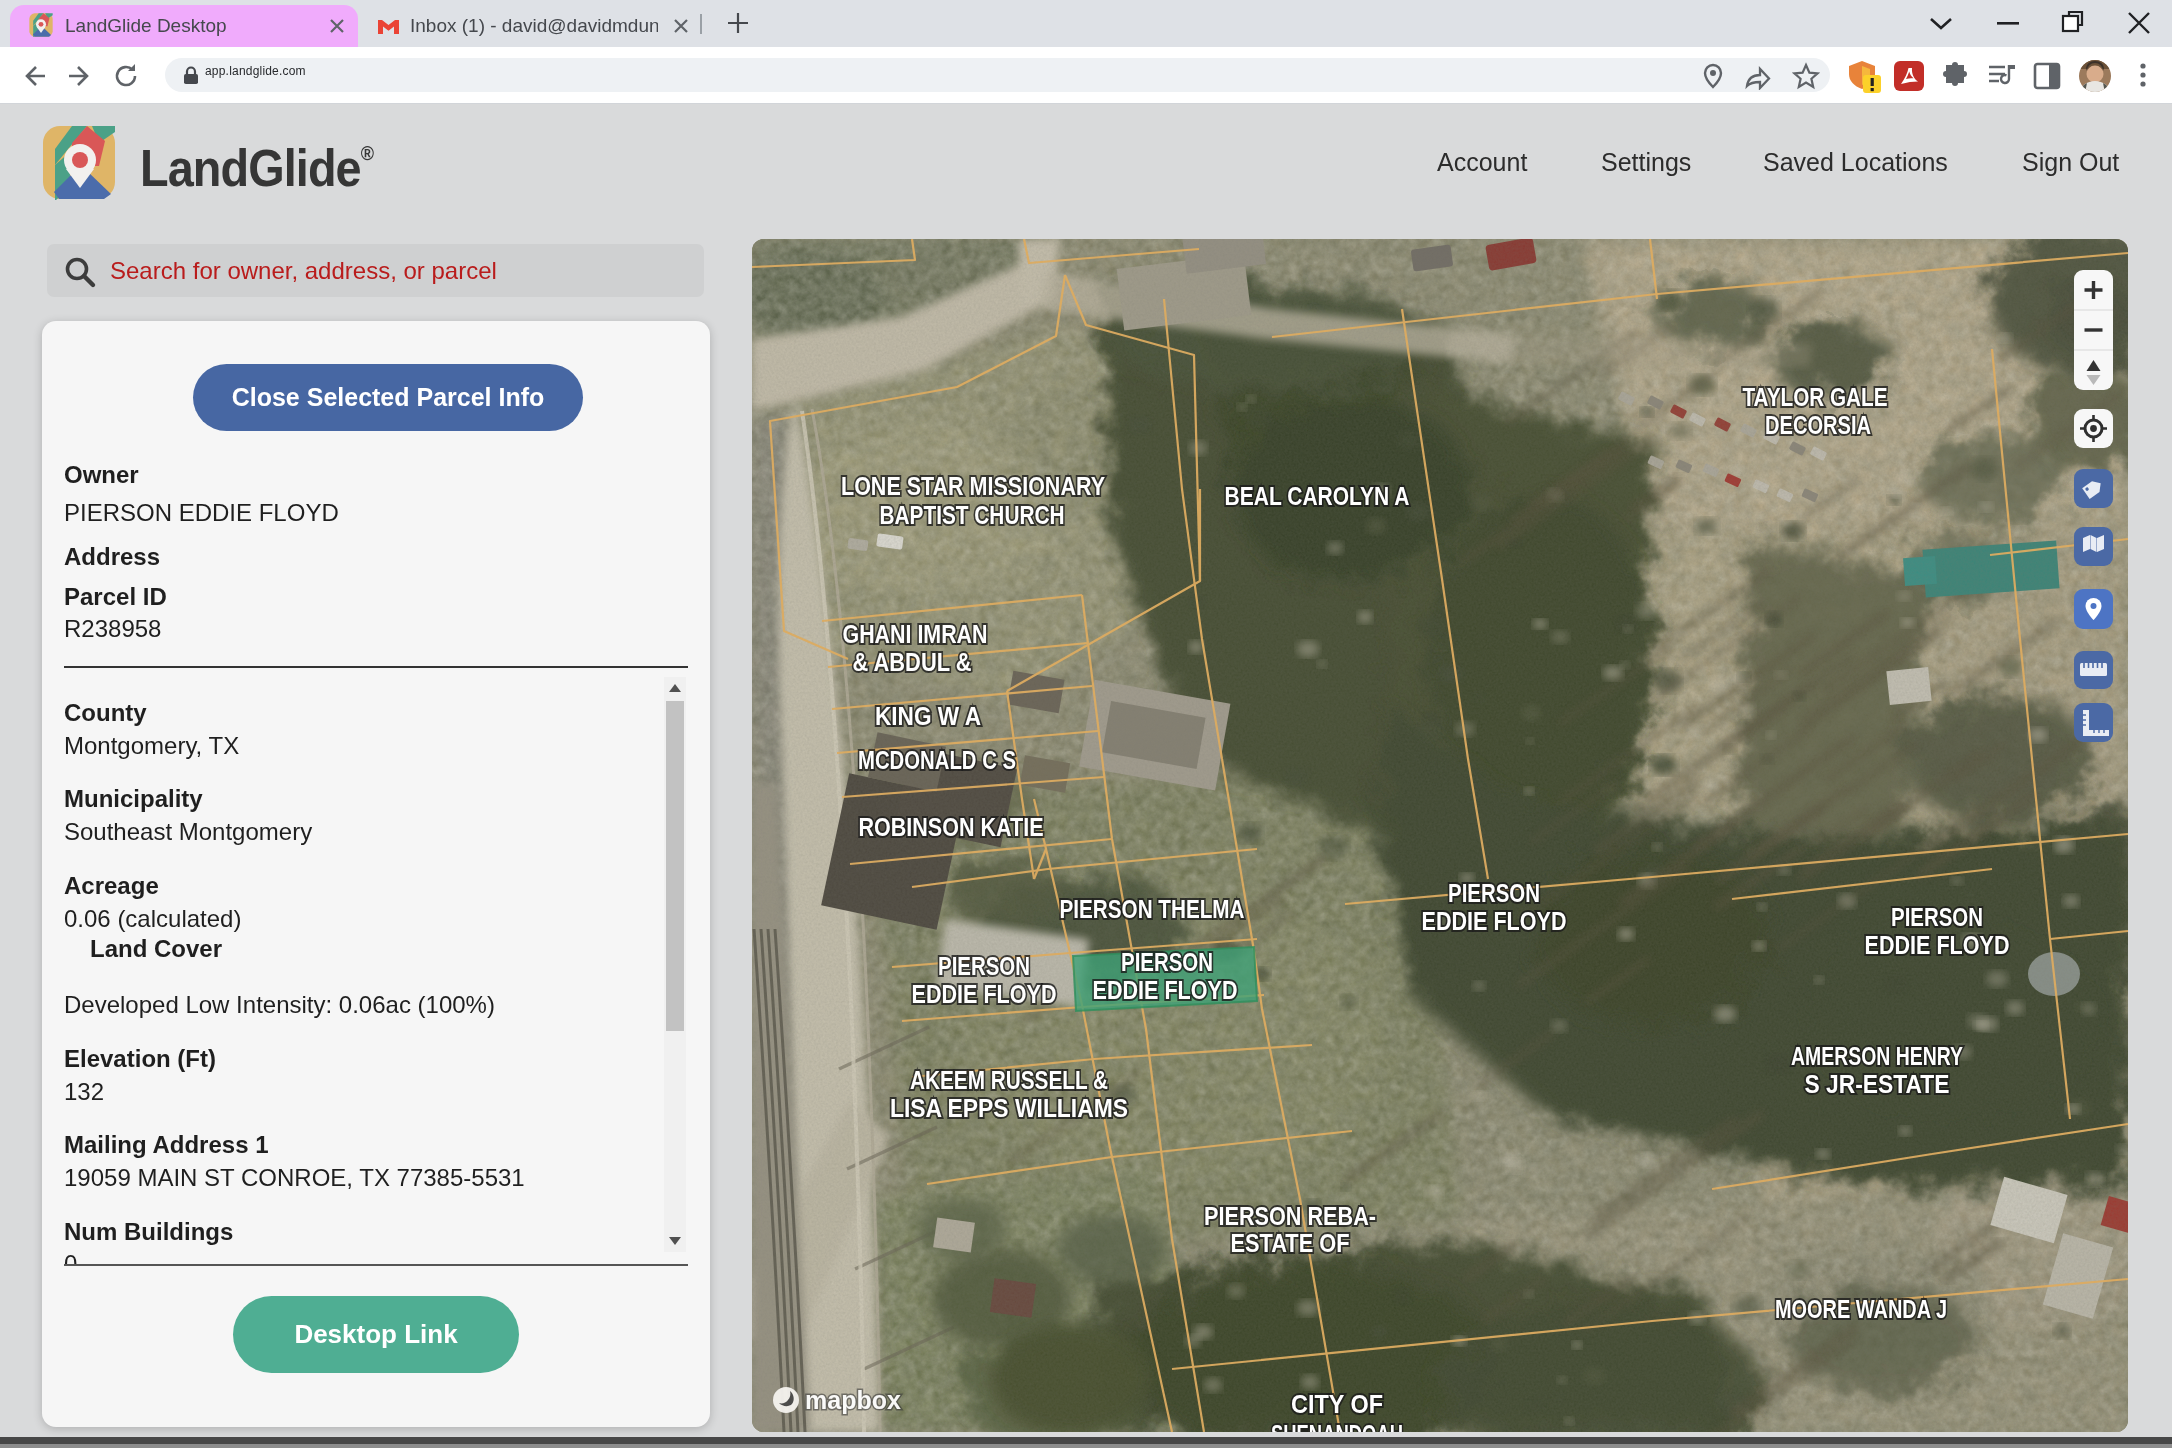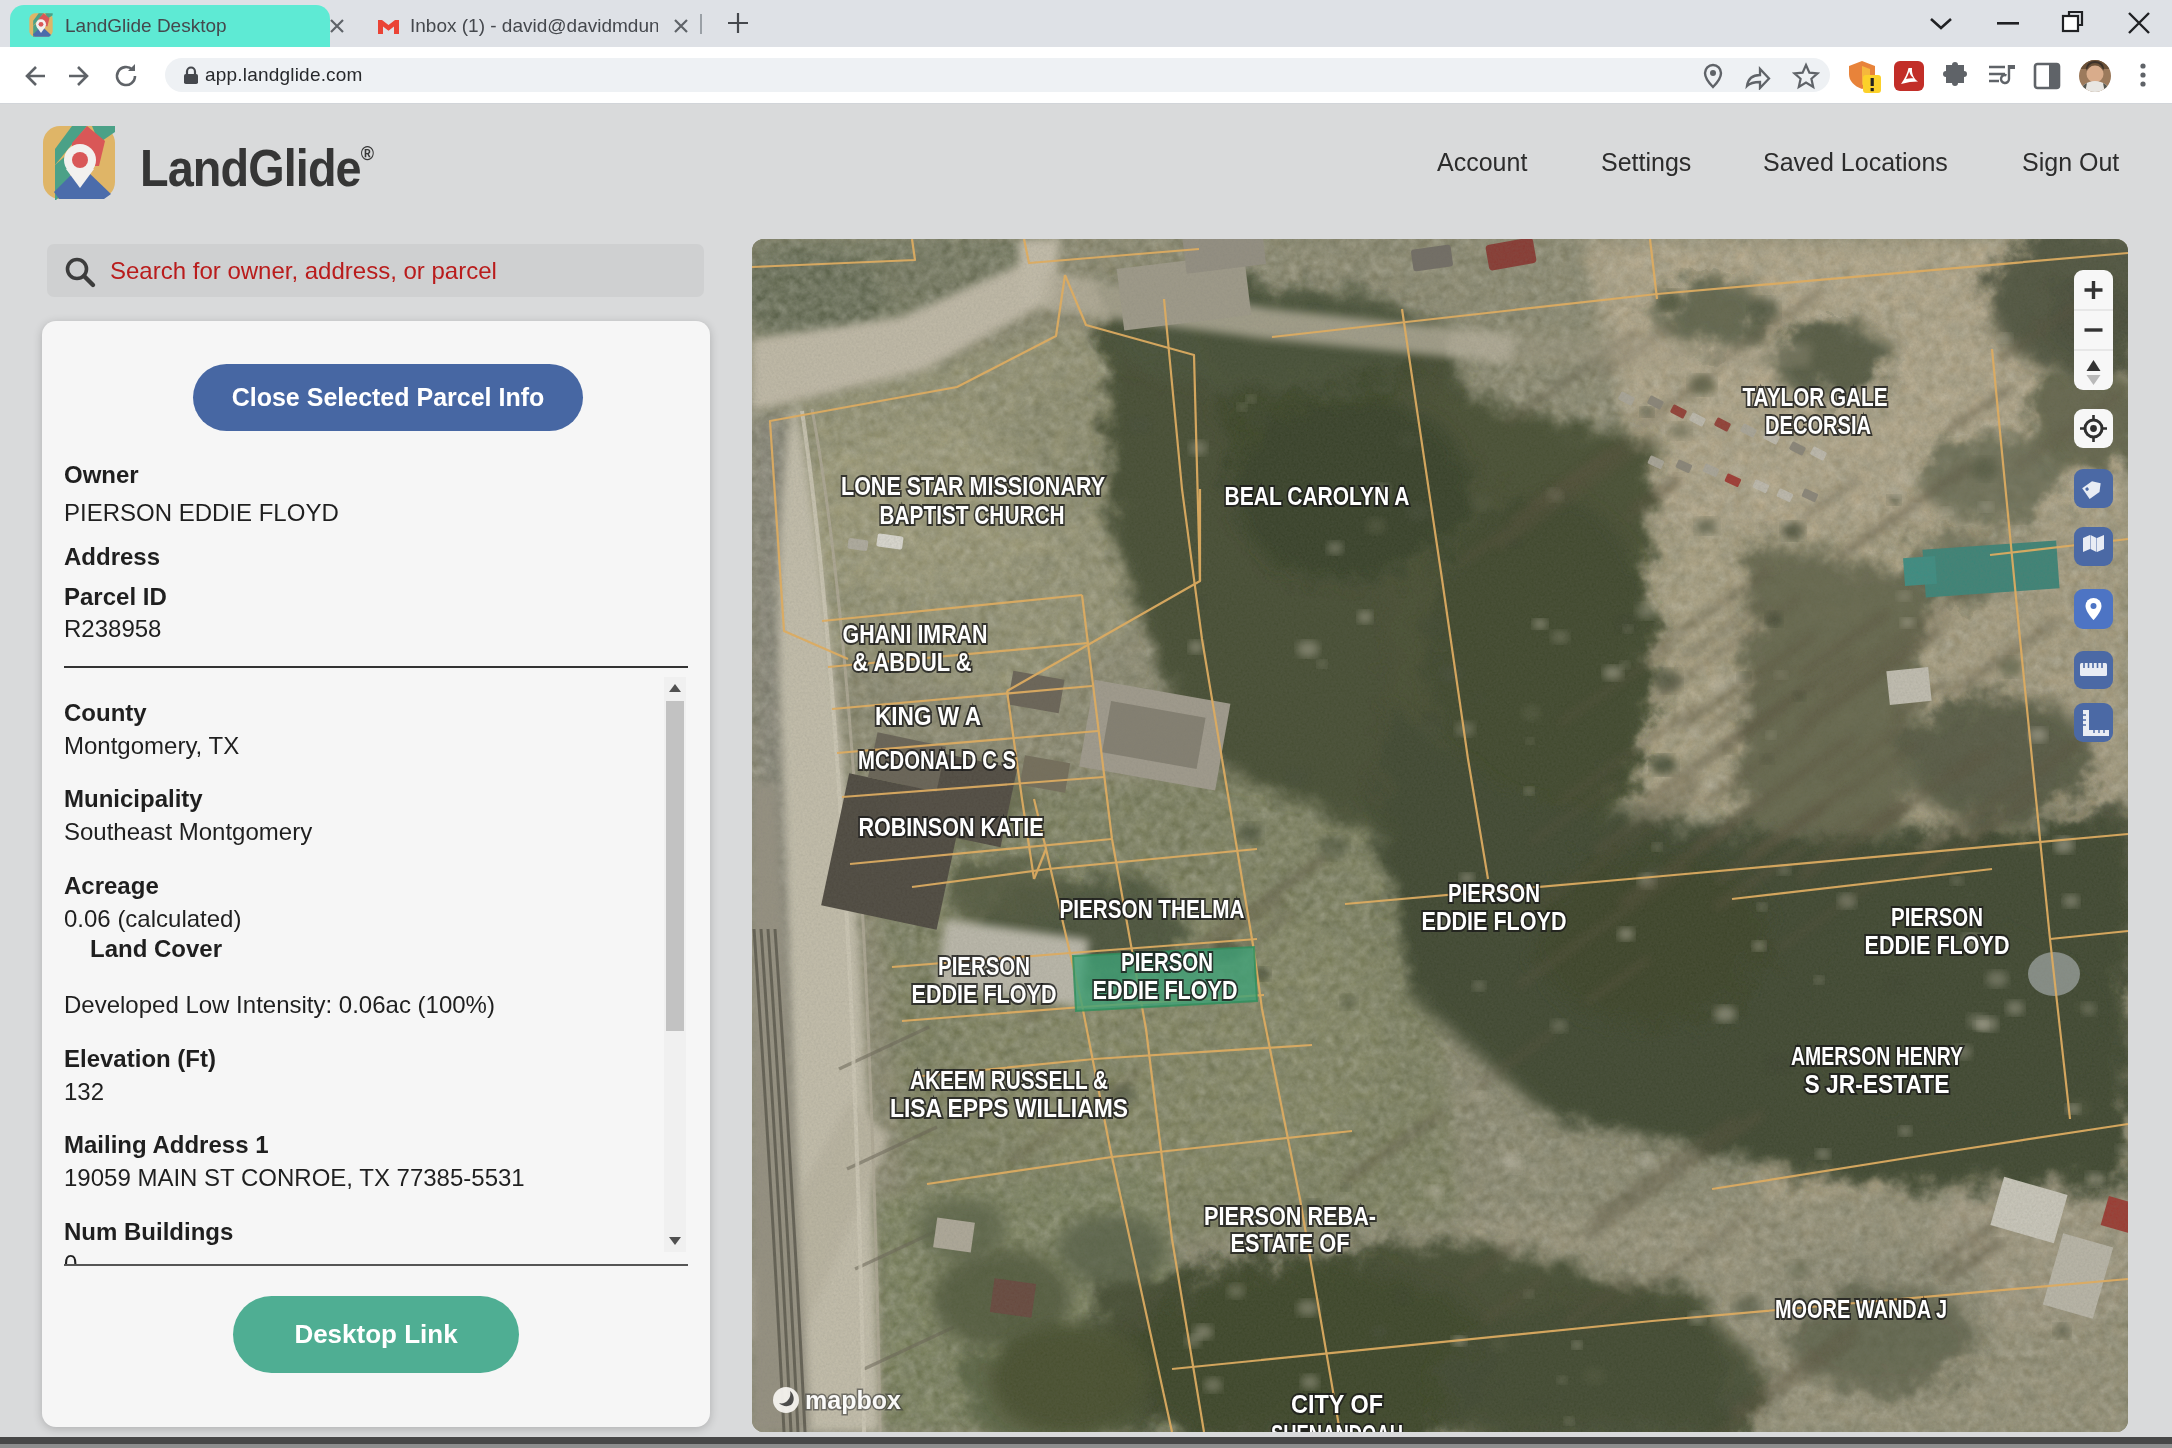--- a/index.html
+++ b/index.html
@@ -1,31 +1,31 @@
 <!DOCTYPE html>
 <html><head>
 <meta charset="utf-8">
 <style>
 * { margin:0; padding:0; box-sizing:border-box; }
 html,body { width:2172px; height:1448px; overflow:hidden; font-family:"Liberation Sans", sans-serif; }
 body { background:#d9dadb; position:relative; }
 
 .tabstrip { position:absolute; left:0; top:0; width:2172px; height:47px; background:#dee1e6; }
-.tab-active { position:absolute; left:10px; top:5px; width:320px; height:42px; background:#5eead4; border-radius:14px 14px 0 0; }
+.tab-active { position:absolute; left:10px; top:5px; width:348px; height:42px; background:#f0abfc; border-radius:14px 14px 0 0; }
 .fav { position:absolute; left:19px; top:8px; width:24px; height:24px; }
 .tab-ttl { position:absolute; left:55px; top:10px; font-size:19px; color:#45484d; white-space:nowrap; }
 .tab-x { position:absolute; width:22px; height:22px; color:#5f6368; }
 .tab2 { position:absolute; left:368px; top:5px; width:320px; height:42px; }
 .tabdiv { position:absolute; left:700px; top:14px; width:2px; height:20px; background:#9aa0a6; }
 .wctl { position:absolute; top:0; height:47px; }
 
 .toolbar { position:absolute; left:0; top:47px; width:2172px; height:57px; background:#ffffff; border-bottom:1px solid #d2d5d9; }
 .navbtn { position:absolute; top:62px; }
 .omnibox { position:absolute; left:165px; top:58px; width:1665px; height:34px; background:#eef1f4; border-radius:17px; }
-.url { position:absolute; left:40px; top:6px; font-size:19px; color:#27292c; letter-spacing:0.2px; }
+.url { position:absolute; left:40px; top:6px; font-size:12px; color:#27292c; letter-spacing:0.2px; }
 
 .page { position:absolute; left:0; top:104px; width:2172px; height:1333px; background:#d9dadb; }
 .logo { position:absolute; left:42px; top:21px; width:74px; height:75px; }
 .brand { position:absolute; left:140px; top:34px; font-size:52px; font-weight:bold; color:#363636; letter-spacing:-1px; transform:scaleX(0.9); transform-origin:left top; }
 .brand sup { font-size:20px; vertical-align:26px; letter-spacing:0; }
 .nav { position:absolute; top:44px; font-size:25px; color:#2c2c2c; }
 .search { position:absolute; left:47px; top:140px; width:657px; height:53px; background:#cfd0d1; border-radius:7px; }
 .search .ph { position:absolute; left:63px; top:13px; font-size:24px; color:#b91c1c; }
 
 .panel { position:absolute; left:42px; top:217px; width:668px; height:1106px; background:#f6f6f6; border-radius:14px; box-shadow:0 2px 10px rgba(0,0,0,0.2); }

